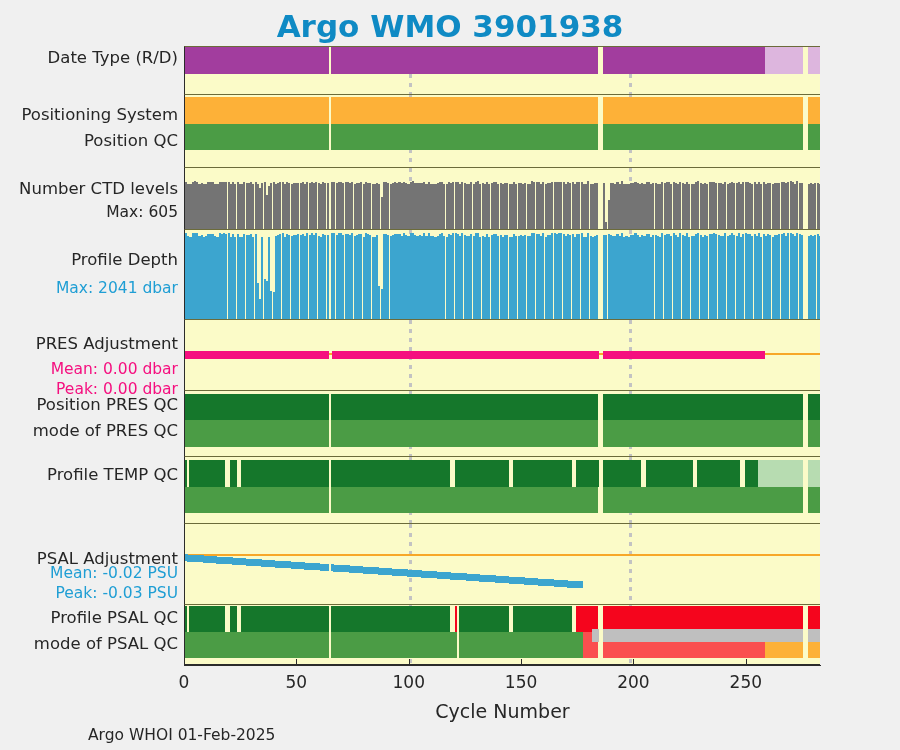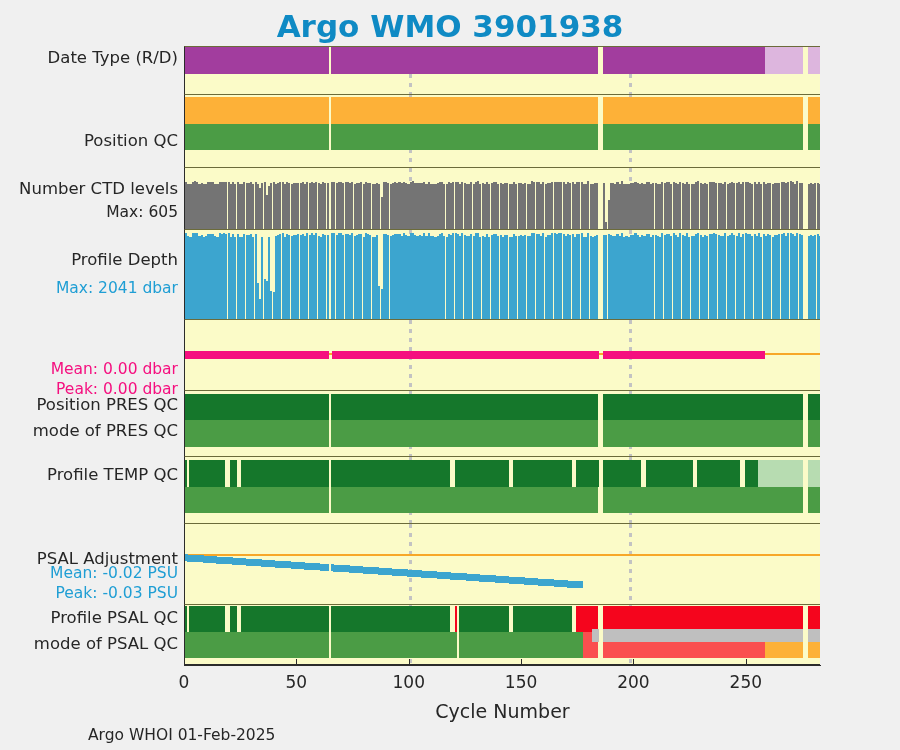--- a/index.html
+++ b/index.html
@@ -130,20 +130,21 @@
         <div class="vgrid" style="left: 223.735px;"></div>
         <div class="vgrid" style="left: 443.975px;"></div>
         <div class="seg" style="left: 0px; width: 143.83px; top: 0%; bottom: 42%; background: rgb(162, 61, 158);"></div>
         <div class="seg" style="left: 146.078px; width: 267.435px; top: 0%; bottom: 42%; background: rgb(162, 61, 158);"></div>
         <div class="seg" style="left: 418.007px; width: 161.809px; top: 0%; bottom: 42%; background: rgb(162, 61, 158);"></div>
         <div class="seg" style="left: 579.816px; width: 38.2049px; top: 0%; bottom: 42%; background: rgb(221, 182, 222);"></div>
         <div class="seg" style="left: 622.516px; width: 13.4841px; top: 0%; bottom: 42%; background: rgb(221, 182, 222);"></div>
       </div>
   </div>
 
+  <div class="lbl" style="top:105px;">Positioning System</div>
   <div class="lbl" style="top:131px;">Position QC</div>
   <div class="panel topline" id="p-pos" style="top:94px; height:73px;">
     <div class="plotarea" id="a-pos">
         <div class="vgrid" style="left: 223.735px;"></div>
         <div class="vgrid" style="left: 443.975px;"></div>
         <div class="seg" style="left: 0px; width: 143.83px; top: 3%; bottom: 60%; background: rgb(253, 177, 56);"></div>
         <div class="seg" style="left: 146.078px; width: 267.435px; top: 3%; bottom: 60%; background: rgb(253, 177, 56);"></div>
         <div class="seg" style="left: 418.007px; width: 200.014px; top: 3%; bottom: 60%; background: rgb(253, 177, 56);"></div>
         <div class="seg" style="left: 622.516px; width: 13.4841px; top: 3%; bottom: 60%; background: rgb(253, 177, 56);"></div>
         <div class="seg" style="left: 0px; width: 143.83px; top: 40%; bottom: 23%; background: rgb(75, 156, 69);"></div>
@@ -720,20 +721,21 @@
         <div class="bar" style="left: 615.774px; width: 2.04735px; top: 5.21894%; background: rgb(60, 165, 207);"></div>
         <div class="bar" style="left: 622.516px; width: 2.04735px; top: 6.71258%; background: rgb(60, 165, 207);"></div>
         <div class="bar" style="left: 624.763px; width: 2.04735px; top: 5.27995%; background: rgb(60, 165, 207);"></div>
         <div class="bar" style="left: 627.011px; width: 2.04735px; top: 7.13025%; background: rgb(60, 165, 207);"></div>
         <div class="bar" style="left: 629.258px; width: 2.04735px; top: 5.06266%; background: rgb(60, 165, 207);"></div>
         <div class="bar" style="left: 631.505px; width: 2.04735px; top: 5.04284%; background: rgb(60, 165, 207);"></div>
         <div class="bar" style="left: 633.753px; width: 2.04735px; top: 7.07963%; background: rgb(60, 165, 207);"></div>
       </div>
   </div>
 
+  <div class="lbl" style="top:334px;">PRES Adjustment</div>
   <div class="lbl sub pink" style="top:359px;">Mean: 0.00 dbar</div>
   <div class="lbl sub pink" style="top:379px;">Peak: 0.00 dbar</div>
   <div class="panel topline" id="p-presadj" style="top:319px; height:71px;">
     <div class="plotarea" id="a-presadj">
         <div class="vgrid" style="left: 223.735px;"></div>
         <div class="vgrid" style="left: 443.975px;"></div>
         <div class="hline" style="left: 0px; right: 0px; top: 47%; background: rgb(247, 167, 40);"></div>
         <div class="hline" style="left: 0px; width: 144.28px; top: 44%; height: 8px; background: rgb(245, 15, 127);"></div>
         <div class="hline" style="left: 146.527px; width: 267.884px; top: 44%; height: 8px; background: rgb(245, 15, 127);"></div>
         <div class="hline" style="left: 418.457px; width: 161.36px; top: 44%; height: 8px; background: rgb(245, 15, 127);"></div>

